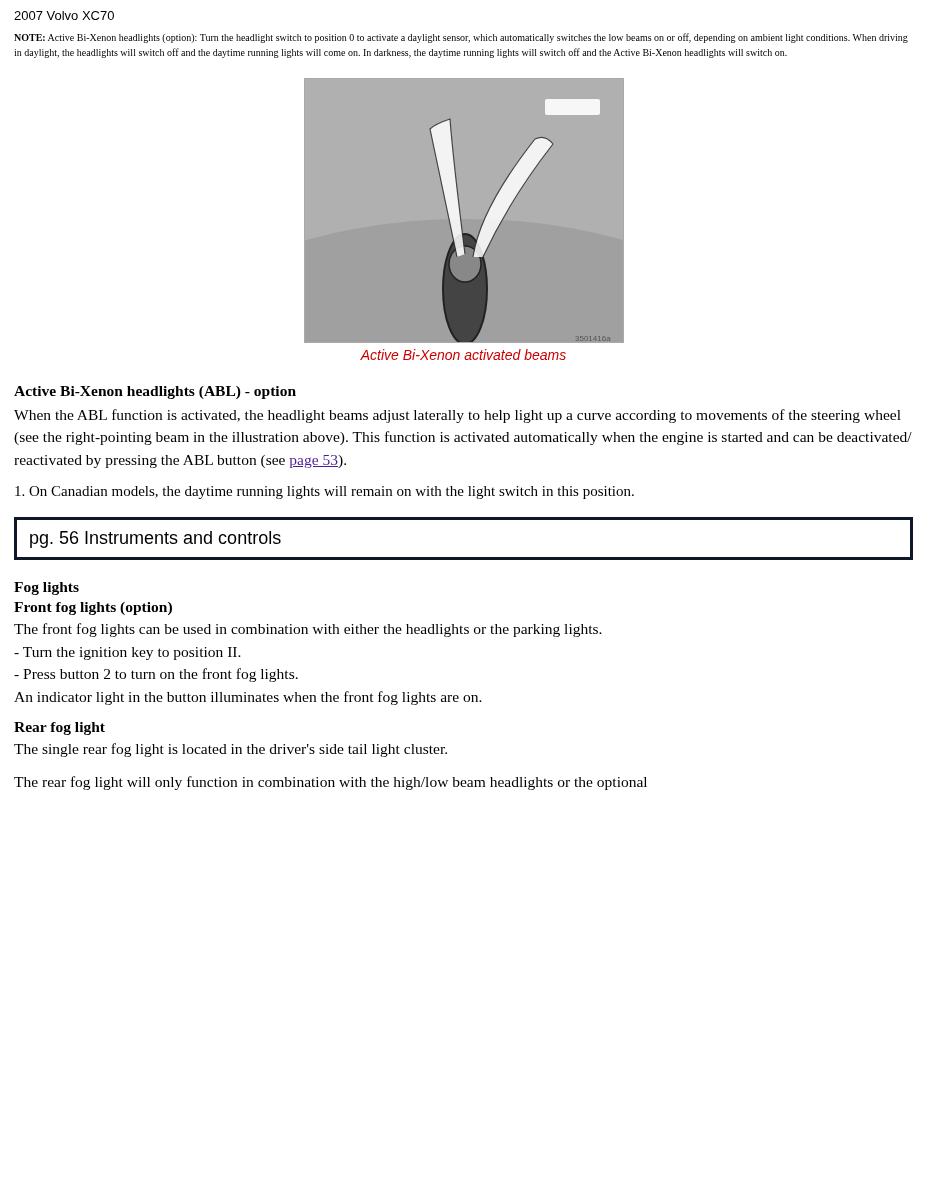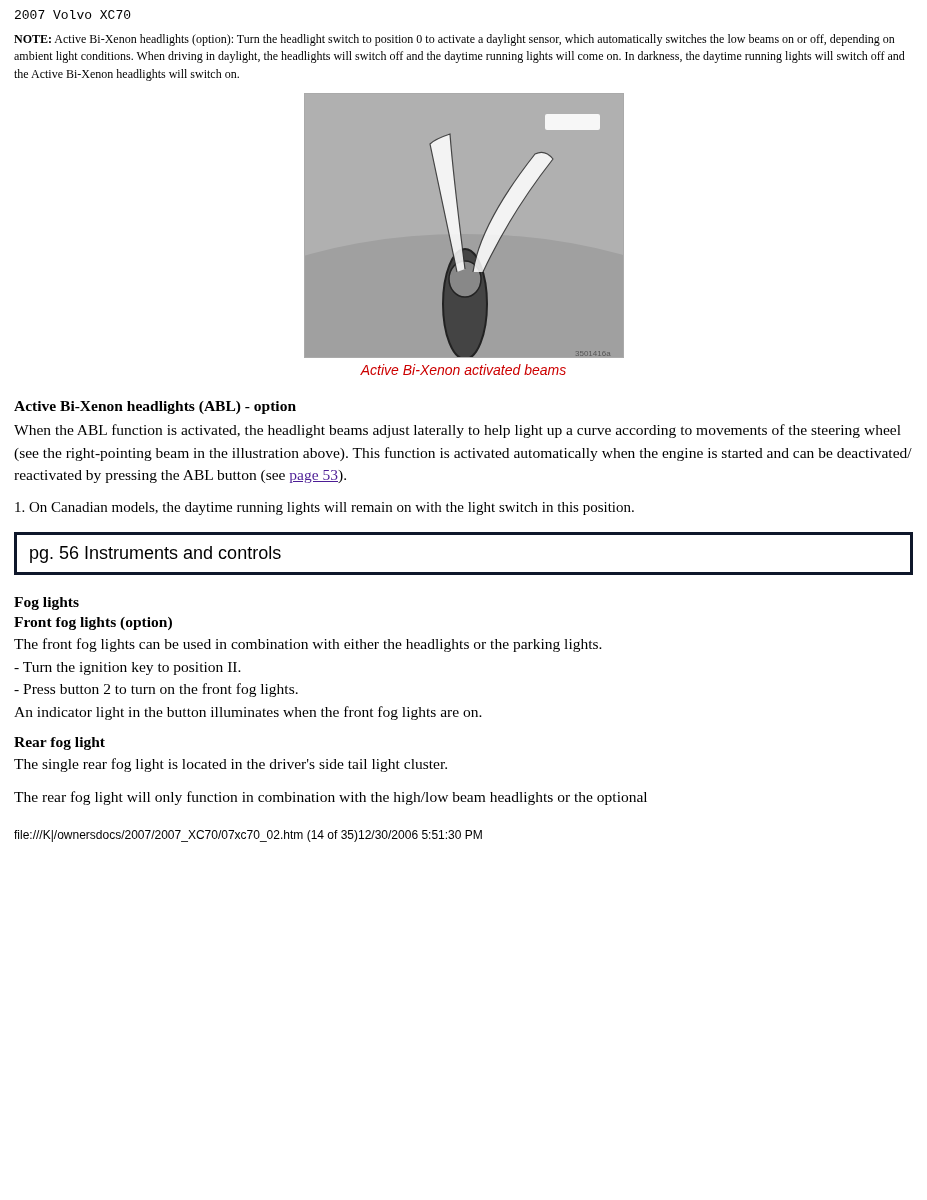--- a/index.html
+++ b/index.html
@@ -16,26 +16,26 @@
       min-height: 1200px;
       padding: 0;
     }
     .page-wrapper {
       padding: 8px 14px 8px 14px;
     }
     .title-bar {
       font-size: 13px;
       color: #000;
       margin-bottom: 8px;
-      font-family: Liberation Mono, monospace;
+      font-family: Liberation Sans, sans-serif;
     }
     .note-block {
-      font-size: 12px;
+      font-size: 10px;
       line-height: 1.45;
-      margin-bottom: 10px;
+      margin-bottom: 18px;
       font-family: Liberation Serif, serif;
     }
     .note-block .note-label {
       font-weight: bold;
       font-style: normal;
     }
     .image-section {
       text-align: center;
       margin-bottom: 18px;
     }
@@ -172,15 +172,14 @@
 An indicator light in the button illuminates when the front fog lights are on.</p>
     </div>
 
     <div class="spacing">
       <p class="subsection-heading">Rear fog light</p>
       <p class="body-text">The single rear fog light is located in the driver's side tail light cluster.</p>
       <p class="body-text">The rear fog light will only function in combination with the high/low beam headlights or the optional</p>
     </div>
   </div>
 
-  <div class="bottom-bar">file:///K|/ownersdocs/2007/2007_XC70/07xc70_02.htm (14 of 35)12/30/2006 5:51:30 PM</div>
 
 </div>
 
 </body></html>

